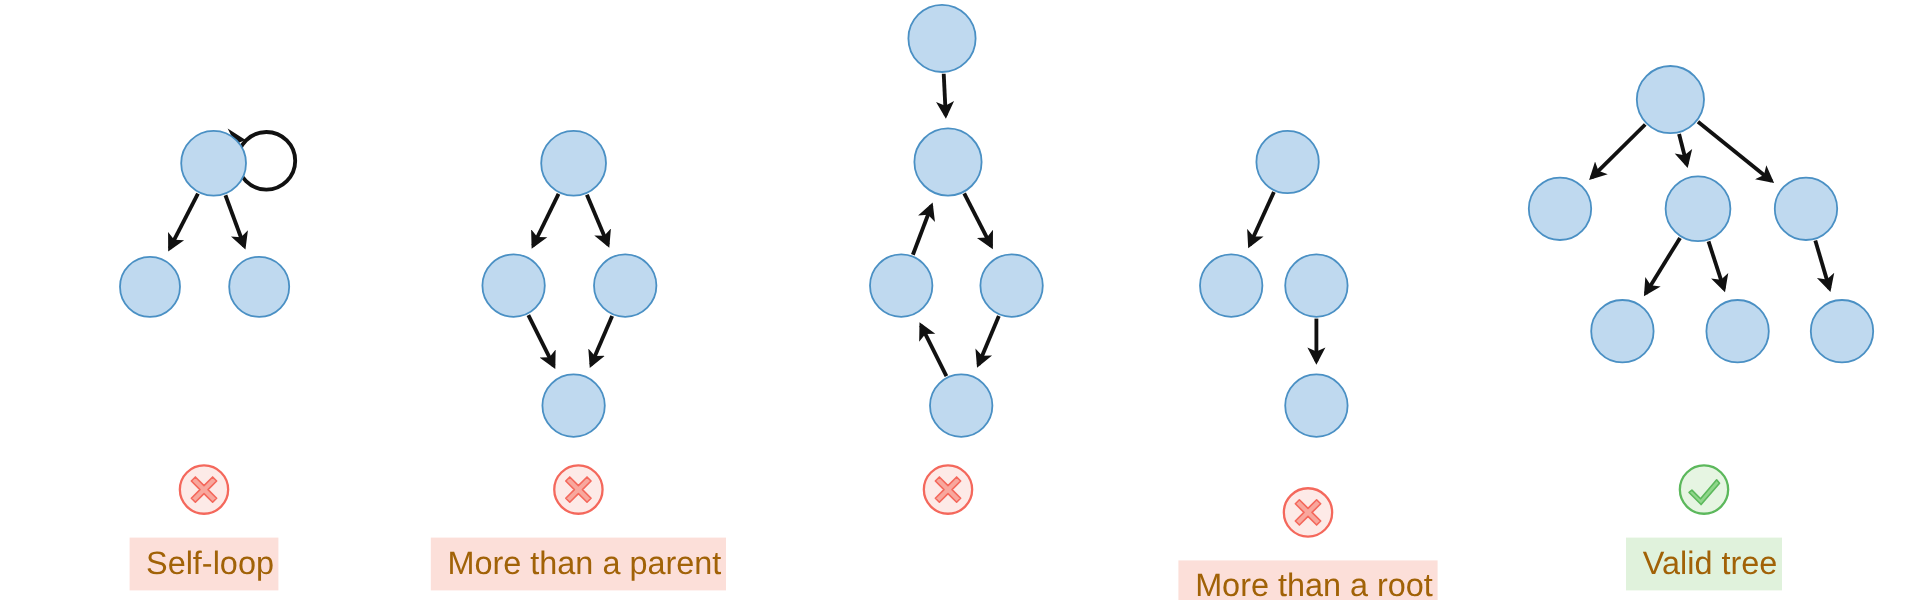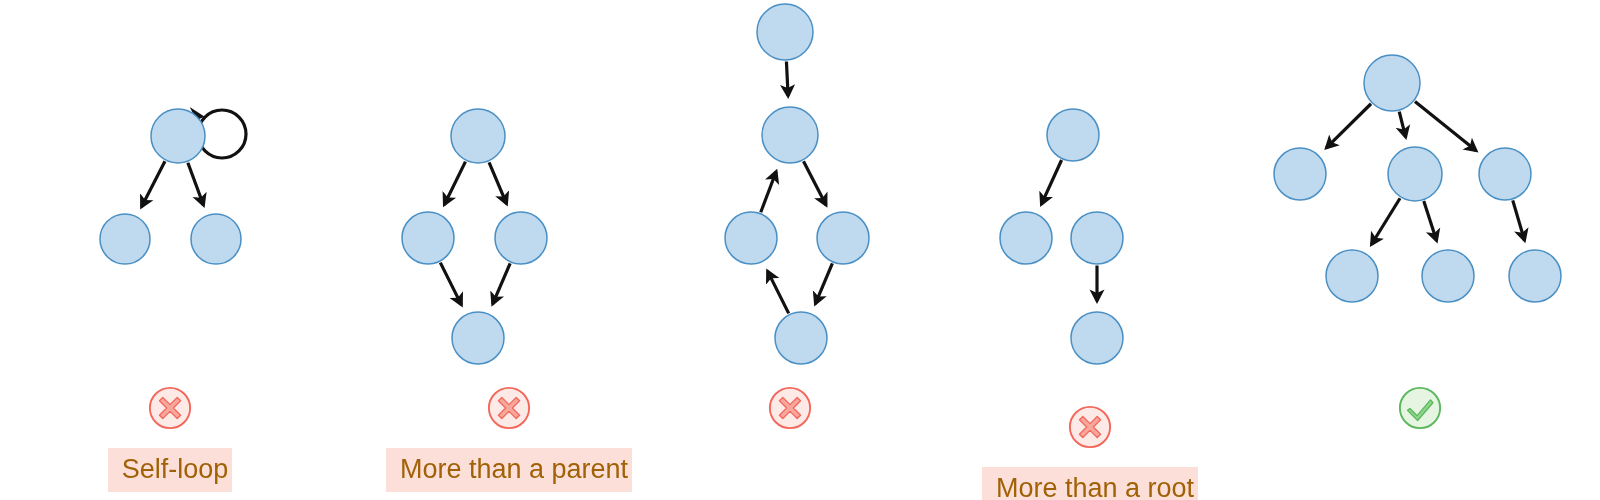--- a/index.html
+++ b/index.html
@@ -107,30 +107,30 @@
         <circle cx="1352" cy="276" r="26" fill="#bfd9ef" stroke="#4a90c4" stroke-width="1.5"></circle>
         <circle cx="1448" cy="276" r="26" fill="#bfd9ef" stroke="#4a90c4" stroke-width="1.5"></circle>
         <circle cx="1535" cy="276" r="26" fill="#bfd9ef" stroke="#4a90c4" stroke-width="1.5"></circle>
       </g>
     </svg>
   <div id="captions">
       <div class="caption-block" style="left: 0px; width: 340px; top: 385px;"><svg viewBox="0 0 48 48" class="badge">
           <circle cx="24" cy="24" r="21" fill="#fdeae7" stroke="#f4685c" stroke-width="2"></circle>
           <path d="M16.5 13 L24 20.5 L31.5 13 L35 16.5 L27.5 24 L35 31.5 L31.5 35 L24 27.5 L16.5 35 L13 31.5 L20.5 24 L13 16.5 Z" fill="#f8a79d" stroke="#f4685c" stroke-width="1.4" stroke-linejoin="round"></path>
         </svg><span class="label invalid">Self-loop</span></div>
-      <div class="caption-block" style="left: 359px; width: 300px; top: 385px;"><svg viewBox="0 0 48 48" class="badge">
+      <div class="caption-block" style="left: 332px; width: 300px; top: 385px;"><svg viewBox="0 0 48 48" class="badge">
           <circle cx="24" cy="24" r="21" fill="#fdeae7" stroke="#f4685c" stroke-width="2"></circle>
           <path d="M16.5 13 L24 20.5 L31.5 13 L35 16.5 L27.5 24 L35 31.5 L31.5 35 L24 27.5 L16.5 35 L13 31.5 L20.5 24 L13 16.5 Z" fill="#f8a79d" stroke="#f4685c" stroke-width="1.4" stroke-linejoin="round"></path>
         </svg><span class="label invalid">More than a parent</span></div>
       <div class="caption-block" style="left: 640px; width: 300px; top: 385px;"><svg viewBox="0 0 48 48" class="badge">
           <circle cx="24" cy="24" r="21" fill="#fdeae7" stroke="#f4685c" stroke-width="2"></circle>
           <path d="M16.5 13 L24 20.5 L31.5 13 L35 16.5 L27.5 24 L35 31.5 L31.5 35 L24 27.5 L16.5 35 L13 31.5 L20.5 24 L13 16.5 Z" fill="#f8a79d" stroke="#f4685c" stroke-width="1.4" stroke-linejoin="round"></path>
         </svg></div>
       <div class="caption-block" style="left: 940px; width: 300px; top: 404px;"><svg viewBox="0 0 48 48" class="badge">
           <circle cx="24" cy="24" r="21" fill="#fdeae7" stroke="#f4685c" stroke-width="2"></circle>
           <path d="M16.5 13 L24 20.5 L31.5 13 L35 16.5 L27.5 24 L35 31.5 L31.5 35 L24 27.5 L16.5 35 L13 31.5 L20.5 24 L13 16.5 Z" fill="#f8a79d" stroke="#f4685c" stroke-width="1.4" stroke-linejoin="round"></path>
         </svg><span class="label invalid">More than a root</span></div>
       <div class="caption-block" style="left: 1240px; width: 360px; top: 385px;"><svg viewBox="0 0 48 48" class="badge">
           <circle cx="24" cy="24" r="21" fill="#e6f5e2" stroke="#5cb85c" stroke-width="2"></circle>
           <path d="M13.5 24.5 L21 32 L35 15.5 L37.5 18.5 L21.5 37 L11 26.5 Z" fill="#8fd68a" stroke="#5cb85c" stroke-width="1.4" stroke-linejoin="round"></path>
-        </svg></div>
+        </svg><span class="label valid">Valid tree</span></div>
     </div>
 </div>
 
 </body></html>

